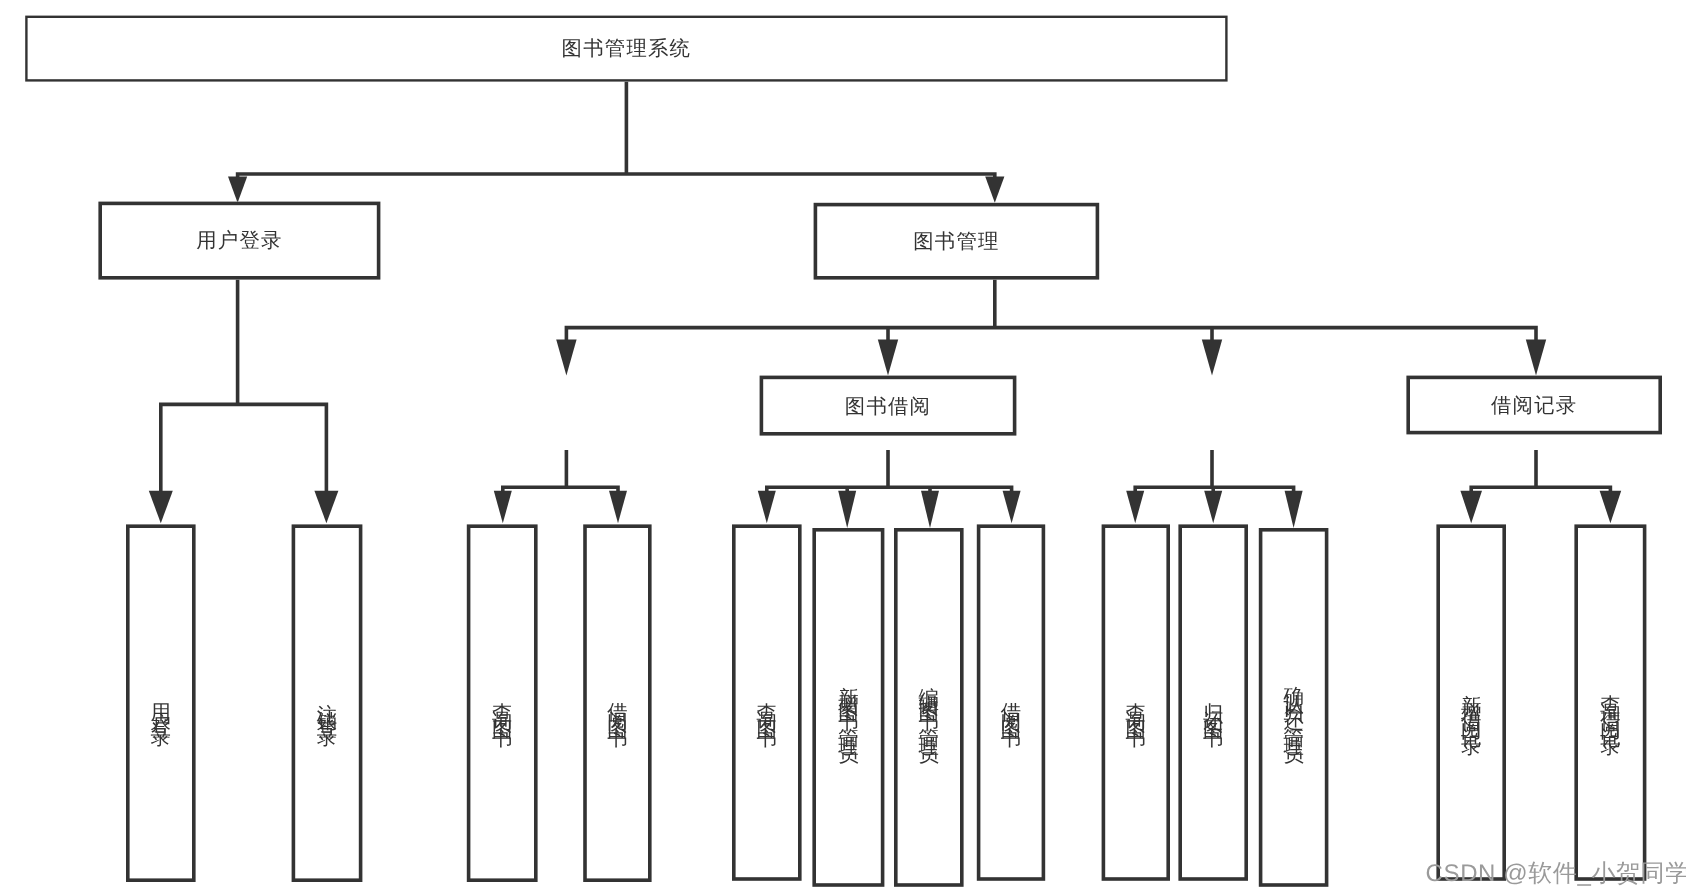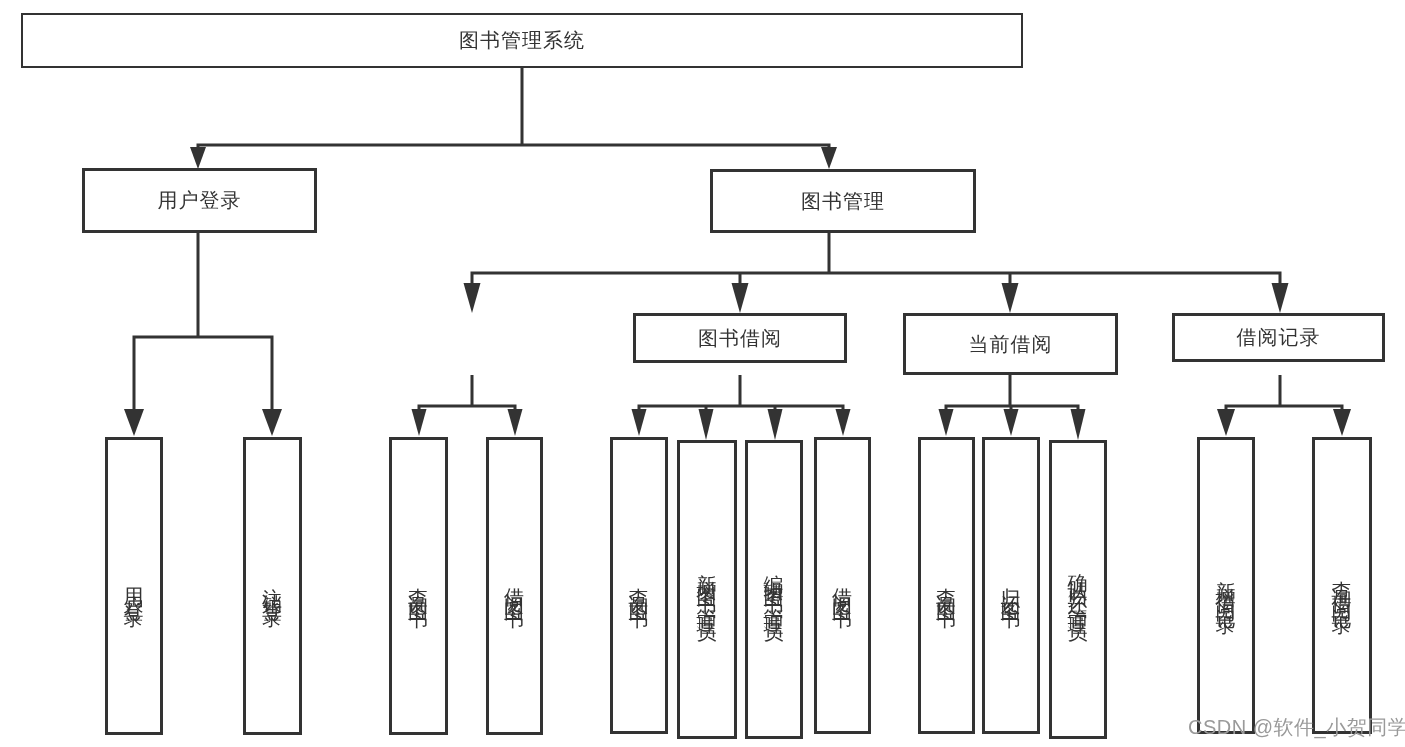--- a/index.html
+++ b/index.html
@@ -4,21 +4,21 @@
 <style>
   html,body{margin:0;padding:0;background:#ffffff;}
   .canvas{
     position:relative;width:1405px;height:747px;background:#ffffff;
     font-family:"Liberation Sans","DejaVu Sans",sans-serif;color:#333333;overflow:hidden;
   }
   svg.connectors{position:absolute;left:0;top:0;z-index:1;}
   .node{
     position:absolute;box-sizing:border-box;border:3px solid #333333;background:#ffffff;
     display:flex;align-items:center;justify-content:center;
-    font-size:20px;letter-spacing:1px;color:#333333;z-index:2;white-space:nowrap;
+    font-size:17px;letter-spacing:1px;color:#333333;z-index:2;white-space:nowrap;
   }
   .node.root{border-width:2.5px;}
   .node.v{
     writing-mode:vertical-rl;text-orientation:mixed;
     letter-spacing:7px;line-height:1;padding:4px 0;
   }
   .watermark{
     position:absolute;z-index:6;font-size:20px;color:#9a9a9a;
     letter-spacing:0.5px;white-space:nowrap;
   }
@@ -71,24 +71,23 @@
       <polygon points="1070.5,409 1085.5,409 1078,440"></polygon>
 
       <polygon points="1217,409 1235,409 1226,436"></polygon>
       <polygon points="1333,409 1351,409 1342,436"></polygon>
     </g>
   </svg>
 
   <div class="node root" style="left:21px;top:13px;width:1002px;height:55px">图书管理系统</div>
 
   <div class="node" style="left:82px;top:168px;width:235px;height:65px">用户登录</div>
-  <div class="node" style="left:710px;top:169px;width:266px;height:64px">图书管理</div>
+  <div class="node" style="left:678px;top:169px;width:238px;height:64px">图书管理</div>
 
   <div class="node" style="left:633px;top:313px;width:214px;height:50px">图书借阅</div>
-  <div class="node" style="left:903px;top:313px;width:215px;height:62px">当前借阅</div>
   <div class="node" style="left:1172px;top:313px;width:213px;height:49px">借阅记录</div>
 
   <div class="node v" style="left:105px;top:437px;width:58px;height:298px">用户登录</div>
   <div class="node v" style="left:243px;top:437px;width:59px;height:298px">注销登录</div>
 
   <div class="node v" style="left:389px;top:437px;width:59px;height:298px">查询图书</div>
   <div class="node v" style="left:486px;top:437px;width:57px;height:298px">借阅图书</div>
 
   <div class="node v" style="left:610px;top:437px;width:58px;height:297px">查询图书</div>
   <div class="node v" style="left:677px;top:440px;width:60px;height:299px">新增图书（管理员）</div>

